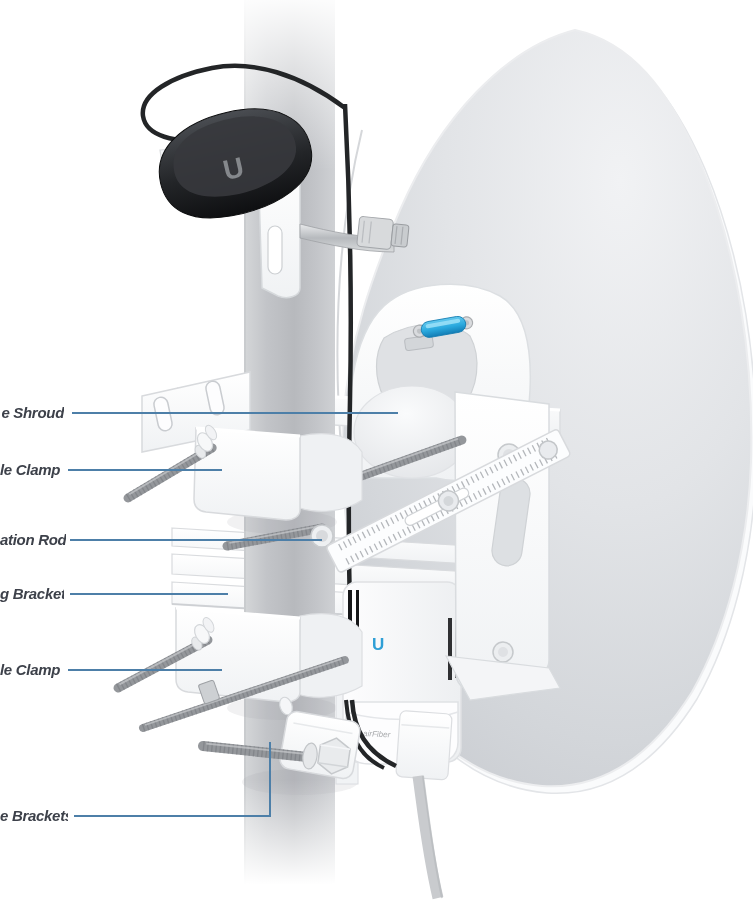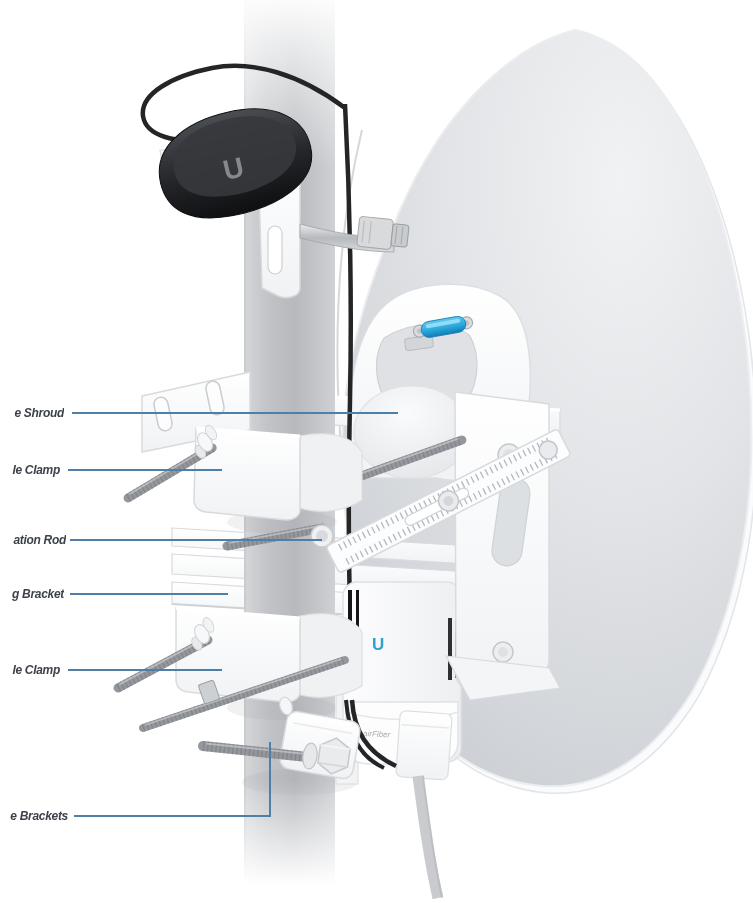--- a/index.html
+++ b/index.html
@@ -3,21 +3,21 @@
 <meta charset="utf-8">
 <style>
   html,body{margin:0;padding:0;background:#ffffff;}
   #stage{
     position:relative;width:753px;height:903px;background:#ffffff;overflow:hidden;
     font-family:"Liberation Sans",sans-serif;
   }
   #art{position:absolute;left:0;top:0;}
   .callout{
     position:absolute;left:0;overflow:hidden;white-space:nowrap;text-align:right;
-    font-style:italic;font-weight:600;font-size:12px;line-height:26px;letter-spacing:-0.3px;
+    font-style:italic;font-weight:600;font-size:15px;line-height:26px;letter-spacing:-0.3px;
     color:var(--label-text,#3d414a);
   }
   .c1{top:400px;width:64px;}
   .c2{top:457px;width:60px;}
   .c3{top:527px;width:66px;}
   .c4{top:581px;width:64px;}
   .c5{top:657px;width:60px;}
   .c6{top:803px;width:68px;}
 </style>
 </head>

